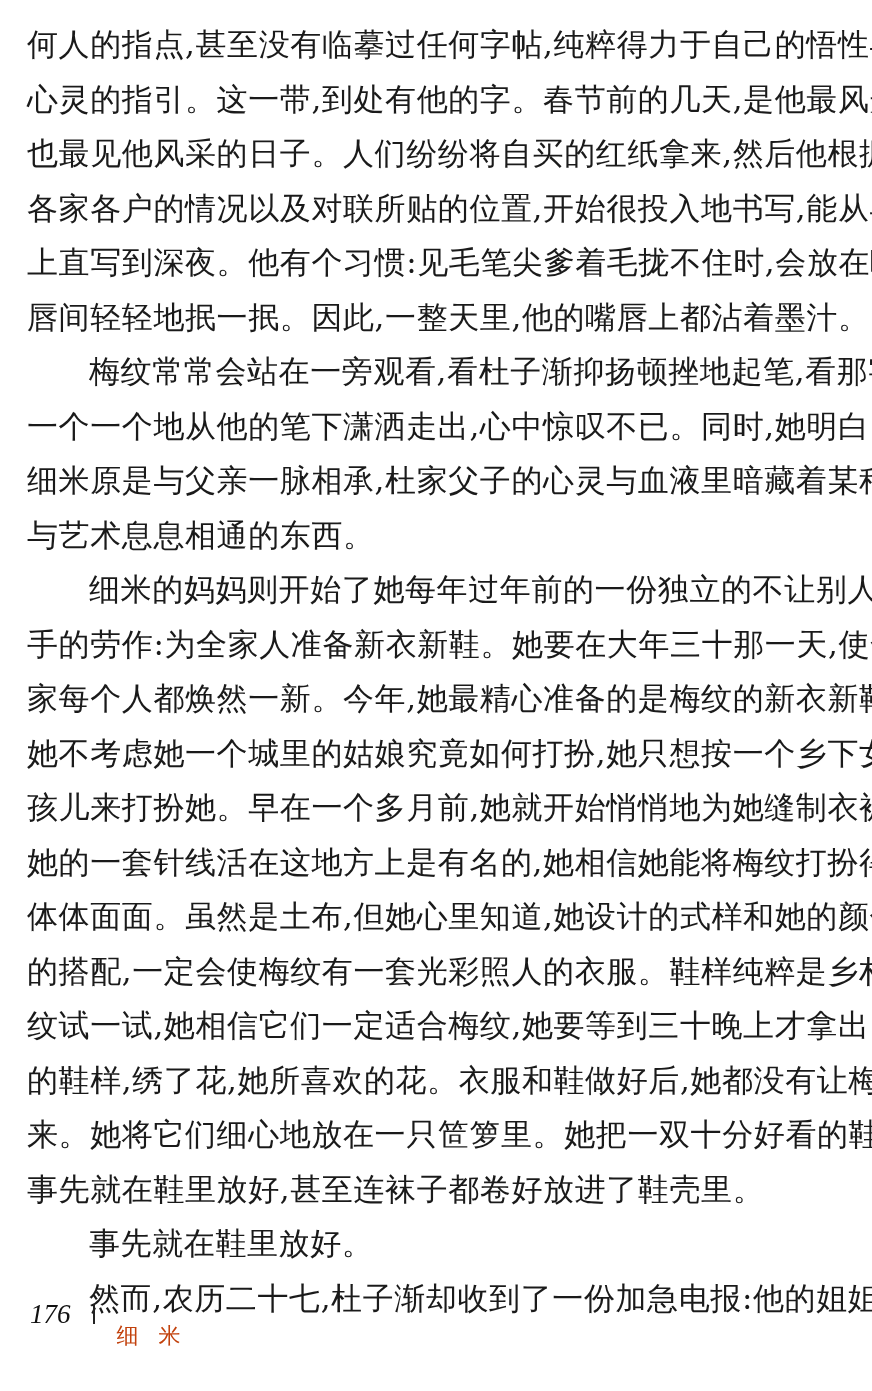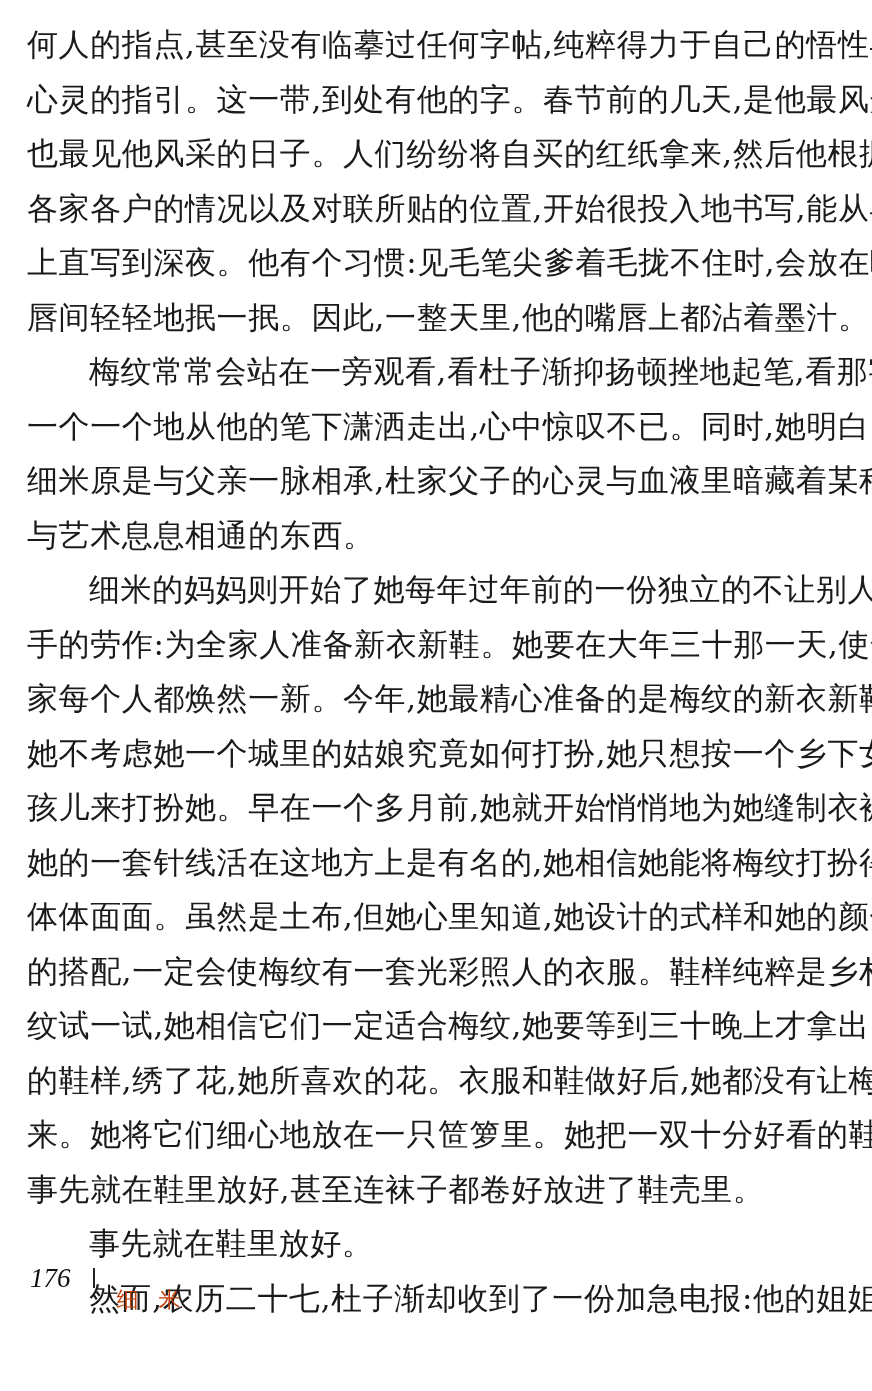--- a/index.html
+++ b/index.html
@@ -33,21 +33,21 @@
     }
     .line.indent {
       padding-left: 62px;
     }
     .line.last {
       text-align-last: left;
     }
     .footer {
       position: absolute;
       left: 30px;
-      top: 1258px;
+      top: 1294px;
       height: 40px;
       display: flex;
       align-items: center;
     }
     .page-number {
       font-family: "Liberation Serif", "DejaVu Serif", serif;
       font-style: italic;
       font-size: 27px;
       color: #111;
     }

